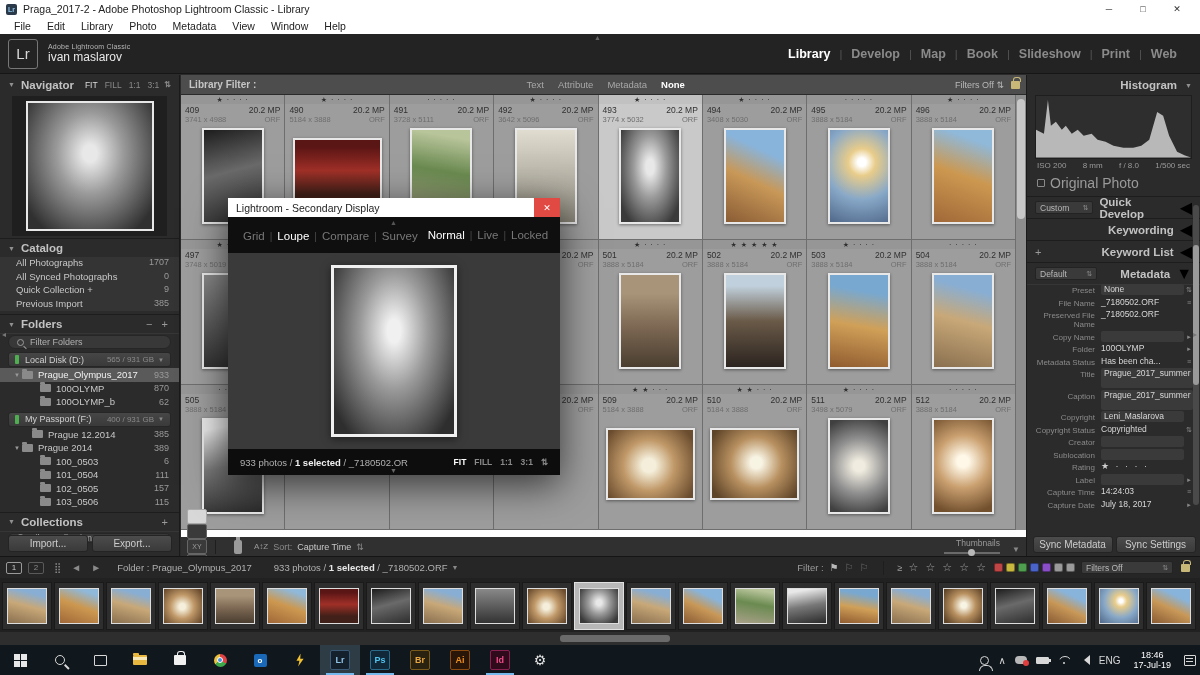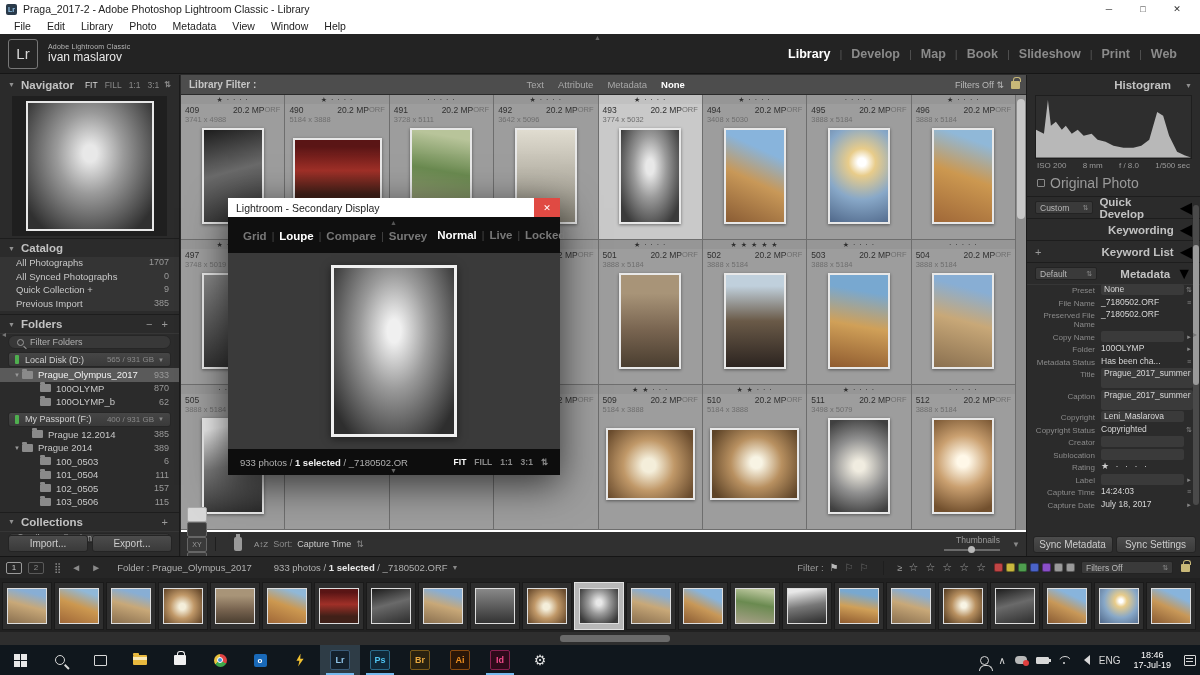--- a/index.html
+++ b/index.html
@@ -79,21 +79,21 @@
   .padlock::before{content:"";position:absolute;top:-4px;left:1.5px;width:6px;height:4px;border:1.5px solid #c8b878;border-bottom:none;border-radius:3px 3px 0 0}
 
   
   #grid{left:181px;top:95px;width:835px;height:435px;background:#84cc16;display:grid;
     grid-template-columns:repeat(8,1fr);grid-auto-rows:145px;z-index:2}
   .cell{border-right:1px solid #6e6e6e;border-bottom:1px solid #6e6e6e;background:#9d9d9d;display:flex;flex-direction:column;overflow:hidden}
   .cell.sel{background:#c9c9c9}
   .cell-stars{height:9px;font-size:7px;color:#2f2f2f;text-align:center;letter-spacing:1px;background:rgba(0,0,0,.04);line-height:9px}
   .cell-meta{display:flex;justify-content:space-between;padding:1px 4px 0 4px;height:22px}
   .cm-l{display:flex;flex-direction:column}
-  .cm-r{display:flex;flex-direction:row;text-align:right}
+  .cm-r{display:flex;flex-direction:column;text-align:right}
   .cid{font-size:8.5px;color:#303030}
   .cdim{font-size:7.5px;color:#6e6e6e}
   .cmp{font-size:8.5px;color:#303030}
   .cfmt{font-size:7.5px;color:#6e6e6e}
   .cell-thumb{margin:2px auto 8px auto;border:2px solid #e8e8e8;box-shadow:0 1px 3px rgba(0,0,0,.45)}
   .cell-thumb.p{width:60%;height:96px}
   .cell-thumb.l{width:86%;height:72px;margin-top:12px}
   .v-none{background:none!important;border:none!important;box-shadow:none!important}
   .v-bw1{background:linear-gradient(165deg,#1d1d1d,#6a6a6a 45%,#2e2e2e)}
   .v-red{background:linear-gradient(180deg,#5a1515 10%,#a03028 45%,#402018 80%)}
@@ -110,39 +110,39 @@
   .v-tan{background:linear-gradient(195deg,#88aed4 18%,#c8a878 50%,#8a7050)}
   .v-bw3{background:linear-gradient(170deg,#e8e8e8 10%,#787878 50%,#2a2a2a)}
   .v-stair{background:radial-gradient(circle at 48% 52%,#f4eeda 12%,#c09868 45%,#6a4c2e 90%)}
   .v-stair2{background:radial-gradient(circle at 52% 48%,#f8f4e4 10%,#b89060 45%,#5e4428 90%)}
   .v-stair3{background:radial-gradient(circle at 50% 50%,#f0ece0 10%,#909090 50%,#404040 92%)}
   .v-stair4{background:radial-gradient(circle at 50% 45%,#fff8e8 10%,#caa070 45%,#72502e 90%)}
   #grid-scroll{left:1016px;top:95px;width:10px;height:435px;background:#8e8e8e;z-index:2}
   #grid-scroll .thumb{position:absolute;left:1px;top:4px;width:8px;height:120px;background:#c8c8c8;border-radius:4px}
 
   
-  #toolbar{left:181px;top:530px;width:845px;height:26px;background:#303030;display:flex;align-items:center;z-index:3;border-top:2px solid #ffffff}
+  #toolbar{left:181px;top:530px;width:845px;height:26px;background:#303030;display:flex;align-items:center;z-index:3;border-top:7px solid #ffffff}
   .tb-ic{width:20px;height:15px;border:1px solid #666;border-radius:2px;margin-left:6px;display:flex;align-items:center;justify-content:center;font-size:7px;color:#9a9a9a;background:#3a3a3a}
   .tb-ic.grid-on{background:#d8d8d8;color:#333;border-color:#aaa}
   .tb-sep{width:1px;height:14px;background:#1e1e1e;margin:0 8px}
   .spray{width:8px;height:14px;background:#9a9a9a;border-radius:2px;margin-left:10px;position:relative}
   .spray::before{content:"";position:absolute;top:-3px;left:2px;width:4px;height:3px;background:#9a9a9a}
   #sort-grp{display:flex;align-items:center;margin-left:12px;gap:5px}
   .az{font-size:8px;color:#9a9a9a}
   #sort-grp .sl{font-size:9px;color:#8a8a8a}
   #sort-grp .sv{font-size:9px;color:#c8c8c8}
   #thumbs-grp{margin-left:auto;display:flex;flex-direction:column;align-items:flex-end;padding-right:26px}
   #thumbs-grp .tl{font-size:8.5px;color:#9a9a9a}
   .slider{width:56px;height:2px;background:#6a6a6a;position:relative;margin:4px 0 2px 0}
   .slider .knob{position:absolute;left:24px;top:-3px;width:7px;height:7px;background:#b8b8b8;border-radius:50%}
   #tb-caret{position:absolute;right:6px;top:8px;color:#888;font-size:8px}
 
   
   #rightpanel{left:1026px;top:75px;width:174px;height:481px;background:#2b2b2b;z-index:3;border-left:1px solid #1a1a1a}
-  .rp-h{display:flex;align-items:center;height:20px;padding:0 8px;color:#c2c2c2;font-size:11.5px;font-weight:bold;justify-content:flex-end;gap:14px}
+  .rp-h{display:flex;align-items:center;height:20px;padding:0 8px;color:#c2c2c2;font-size:11.5px;font-weight:bold;justify-content:flex-end;gap:8px}
   .rp-h .tri-r{font-size:7px;color:#909090}
   #histo-box{margin:0 8px;height:64px;background:#2e2e2e;border:1px solid #1e1e1e;position:relative}
   #histo-box svg{position:absolute;inset:0}
   #histo-info{display:flex;justify-content:space-between;padding:2px 10px;font-size:8px;color:#9a9a9a}
   #orig-photo{display:flex;align-items:center;gap:5px;padding:3px 10px 5px 10px}
   #orig-photo .cb{width:8px;height:8px;border:1px solid #8a8a8a;border-radius:1px}
   #orig-photo .t{font-size:14px;color:#9a9a9a}
   .dd{height:13px;background:#3a3a3a;border:1px solid #232323;border-radius:2px;display:flex;align-items:center;padding:0 4px;font-size:8.5px;color:#b8b8b8}
   .dd .st{margin-left:auto;font-size:7px;color:#888}
   .rp-hrow{display:flex;align-items:center;height:22px;padding:0 8px;gap:6px}
@@ -187,21 +187,21 @@
   #fs-scroll{left:0;top:632px;width:1200px;height:13px;background:#2e2e2e;z-index:3}
   #fs-scroll .tr{position:absolute;left:560px;top:3px;width:110px;height:7px;background:#6a6a6a;border-radius:3px}
 
   
   #secwin{left:228px;top:198px;width:332px;height:277px;z-index:50;box-shadow:0 10px 36px rgba(0,0,0,.65);background:#0d0d0d}
   #sw-title{height:19px;background:#fff;display:flex;align-items:center;padding-left:8px}
   #sw-title .t{font-size:10.5px;color:#222}
   #sw-close{margin-left:auto;width:26px;height:19px;background:#e04a43;color:#fff;font-size:9px;display:flex;align-items:center;justify-content:center}
   #sw-tabs{height:36px;background:#0f0f0f;display:flex;align-items:center;padding:0 10px;position:relative}
   #sw-tabs .caret{position:absolute;top:2px;left:50%;margin-left:-4px;color:#555;font-size:7px}
-  .sw-tab{font-size:11.5px;color:#787878;font-weight:bold;padding:0 5px}
+  .sw-tab{font-size:11.5px;color:#787878;font-weight:normal;padding:0 5px}
   .sw-tab.active{color:#fff}
   .sw-sep{color:#4a4a4a;font-size:10px}
   #sw-modes{margin-left:auto;display:flex;align-items:center}
   #sw-view{height:196px;background:#3a3a3a;display:flex;align-items:center;justify-content:center}
   #sw-photo{width:126px;height:172px;border:3px solid #f0f0f0;background:radial-gradient(ellipse at 50% 38%,#f0f0f0 8%,#9a9a9a 40%,#2e2e2e 88%);box-shadow:0 2px 8px rgba(0,0,0,.5)}
   #sw-status{height:26px;background:#0d0d0d;display:flex;align-items:center;padding:0 12px;position:relative}
   #sw-status .cnt{font-size:9.5px;color:#b0b0b0}
   #sw-status .cnt b{color:#f0f0f0}
   #sw-zoom{margin-left:auto;display:flex;gap:8px;align-items:center}
   #sw-zoom .z{font-size:8.5px;color:#8a8a8a;font-weight:bold}

